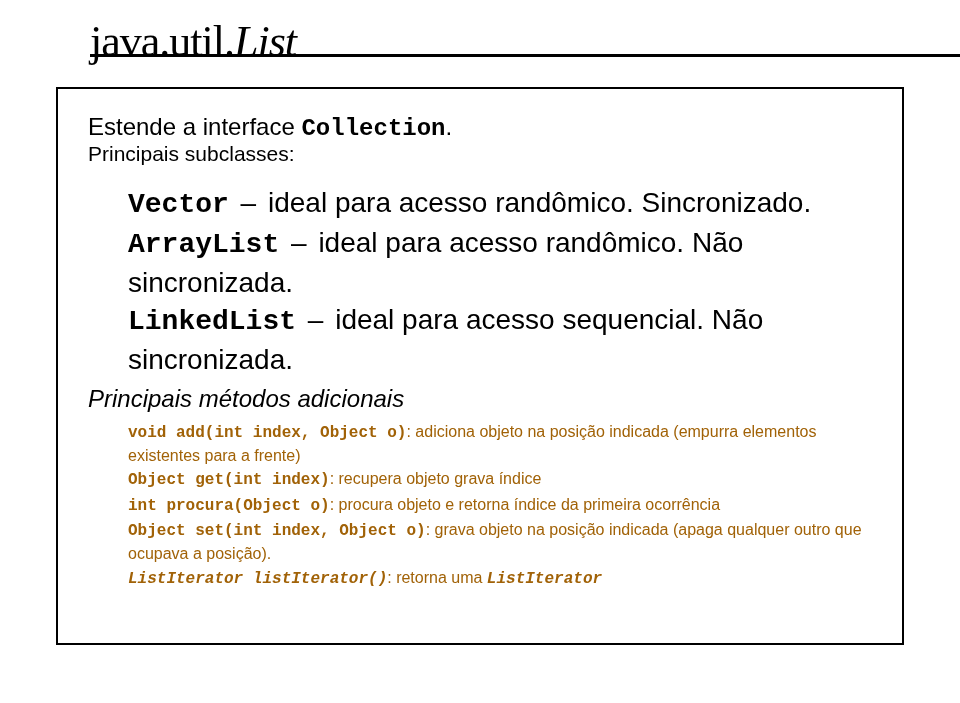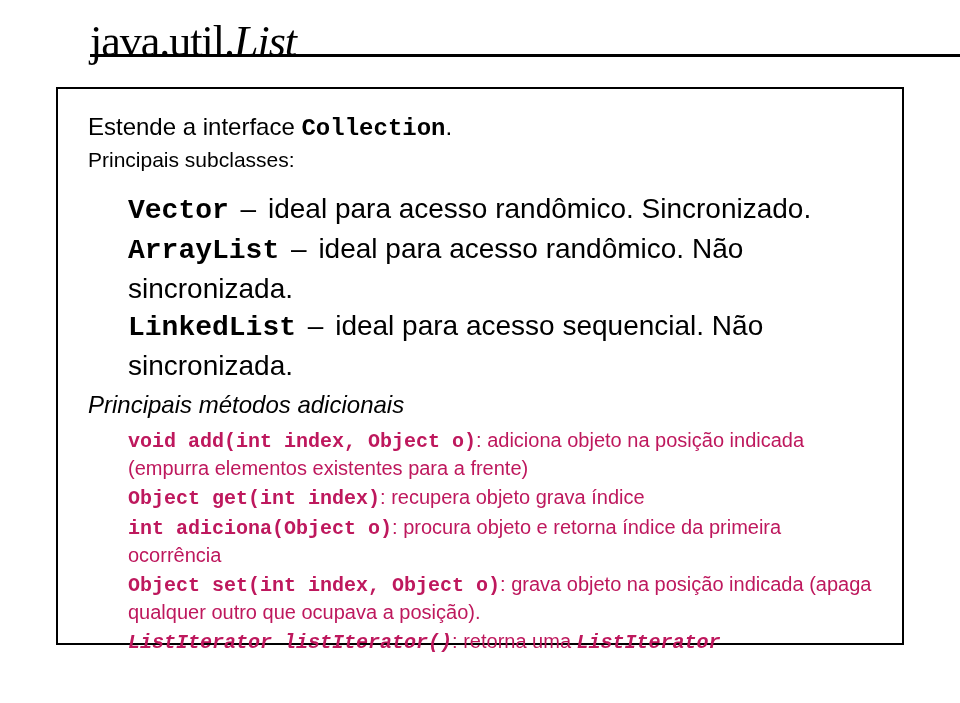--- a/index.html
+++ b/index.html
@@ -33,21 +33,20 @@
     top: 87px;
     left: 56px;
     width: 848px;
     height: 558px;
     border: 2px solid #000;
     padding: 24px 30px 24px 30px;
   }
   .line1 {
     font-size: 24px;
     color: #000;
-    margin-bottom: 6px;
   }
   .line1 .mono { font-family: "Courier New", monospace; font-weight: bold; }
   .section-head {
     font-size: 21px;
     color: #000;
     margin-bottom: 18px;
   }
   .subclasses {
     margin-left: 40px;
     margin-bottom: 6px;
@@ -63,22 +62,22 @@
     font-size: 24px;
     color: #000;
     margin-top: 4px;
     margin-bottom: 8px;
     font-style: italic;
   }
   .methods {
     margin-left: 40px;
   }
   .m-row {
-    font-size: 20px;
-    color: #be185d;
+    font-size: 16px;
+    color: #a16207;
     line-height: 1.35;
     margin-bottom: 2px;
   }
   .m-row .sig { font-family: "Courier New", monospace; font-weight: bold; }
   .m-row .desc-ital { font-style: italic; }
   .mono-inline { font-family: "Courier New", monospace; font-weight: bold; font-style: italic; }
 </style>
 </head>
 <body>
 
@@ -116,21 +115,21 @@
   <div class="methods-head">Principais métodos adicionais</div>
 
   <div class="methods">
     <div class="m-row">
       <span class="sig">void add(int index, Object o)</span><span>: adiciona objeto na posição indicada (empurra elementos existentes para a frente)</span>
     </div>
     <div class="m-row">
       <span class="sig">Object get(int index)</span><span>: recupera objeto grava índice</span>
     </div>
     <div class="m-row">
-      <span class="sig">int adiciona(Object o)</span><span>: procura objeto e retorna índice da primeira ocorrência</span>
+      <span class="sig">int procura(Object o)</span><span>: procura objeto e retorna índice da primeira ocorrência</span>
     </div>
     <div class="m-row">
       <span class="sig">Object set(int index, Object o)</span><span>: grava objeto na posição indicada (apaga qualquer outro que ocupava a posição).</span>
     </div>
     <div class="m-row">
       <span class="sig desc-ital">ListIterator listIterator()</span><span>: retorna uma </span><span class="mono-inline">ListIterator</span>
     </div>
   </div>
 
 </div>

